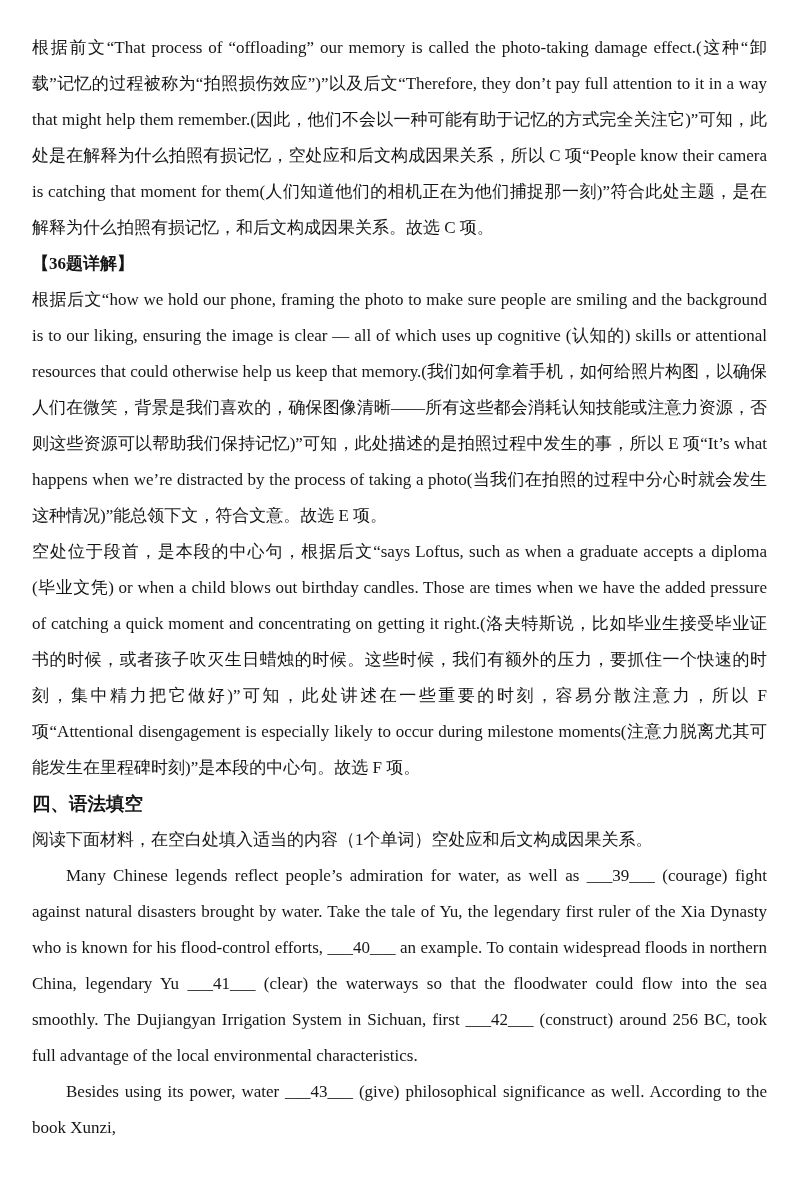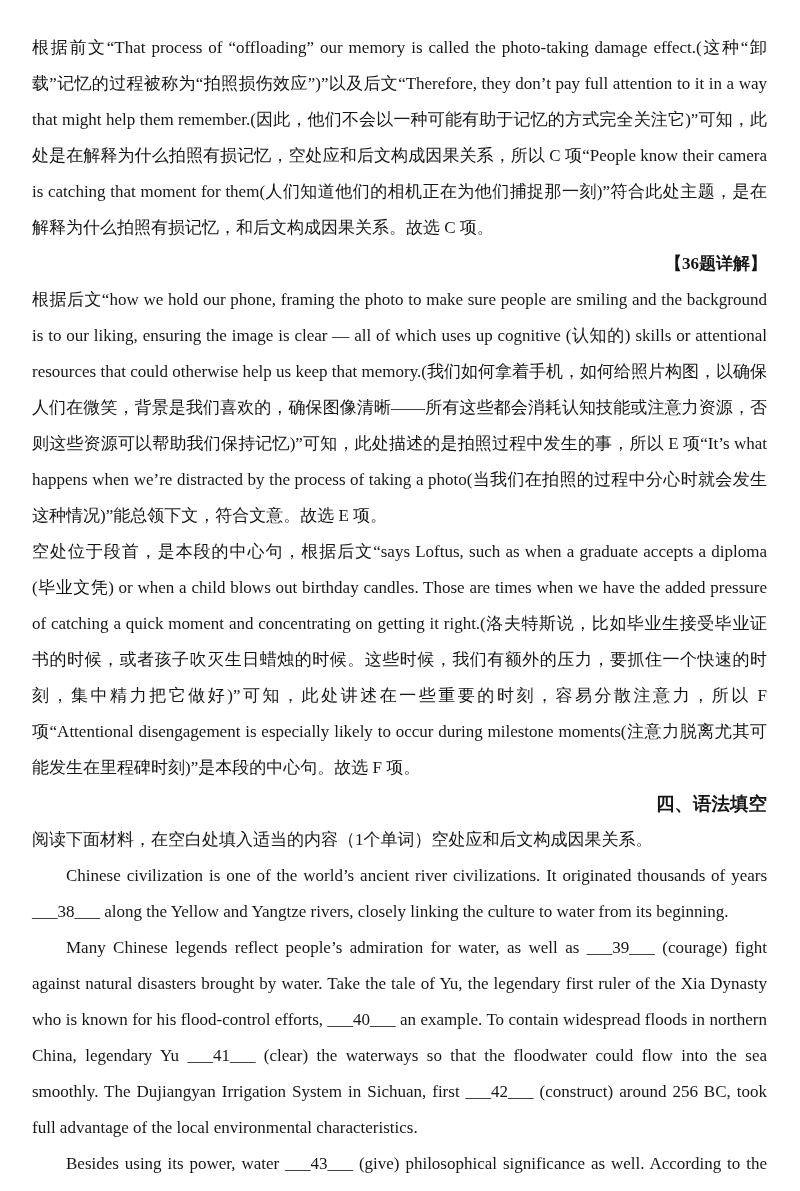--- a/index.html
+++ b/index.html
@@ -23,26 +23,26 @@
     font-size: 17px;
     line-height: 36px;
     text-align: justify;
   }
   .page p {
     margin: 0;
     padding: 0;
   }
   .para-heading {
     font-weight: bold;
-    text-align: right;
+    text-align: left;
   }
   .section-heading {
     font-weight: bold;
     font-size: 18.5px;
-    text-align: right;
+    text-align: left;
   }
   .indent {
     text-indent: 2em;
   }
 </style>
 </head>
 <body>
 
 <div class="page">
 
@@ -52,19 +52,18 @@
 
   <p class="body-para">根据后文“how we hold our phone, framing the photo to make sure people are smiling and the background is to our liking, ensuring the image is clear — all of which uses up cognitive (认知的) skills or attentional resources that could otherwise help us keep that memory.(我们如何拿着手机，如何给照片构图，以确保人们在微笑，背景是我们喜欢的，确保图像清晰——所有这些都会消耗认知技能或注意力资源，否则这些资源可以帮助我们保持记忆)”可知，此处描述的是拍照过程中发生的事，所以 E 项“It’s what happens when we’re distracted by the process of taking a photo(当我们在拍照的过程中分心时就会发生这种情况)”能总领下文，符合文意。故选 E 项。</p>
 
 
   <p class="body-para">空处位于段首，是本段的中心句，根据后文“says Loftus, such as when a graduate accepts a diploma (毕业文凭) or when a child blows out birthday candles. Those are times when we have the added pressure of catching a quick moment and concentrating on getting it right.(洛夫特斯说，比如毕业生接受毕业证书的时候，或者孩子吹灭生日蜡烛的时候。这些时候，我们有额外的压力，要抓住一个快速的时刻，集中精力把它做好)”可知，此处讲述在一些重要的时刻，容易分散注意力，所以 F 项“Attentional disengagement is especially likely to occur during milestone moments(注意力脱离尤其可能发生在里程碑时刻)”是本段的中心句。故选 F 项。</p>
 
   <p class="section-heading">四、语法填空</p>
 
   <p class="body-para">阅读下面材料，在空白处填入适当的内容（1个单词）空处应和后文构成因果关系。</p>
 
-  <p class="body-para indent">Chinese civilization is one of the world’s ancient river civilizations. It originated thousands of years ___38___ along the Yellow and Yangtze rivers, closely linking the culture to water from its beginning.</p>
 
   <p class="body-para indent">Many Chinese legends reflect people’s admiration for water, as well as ___39___ (courage) fight against natural disasters brought by water. Take the tale of Yu, the legendary first ruler of the Xia Dynasty who is known for his flood-control efforts, ___40___ an example. To contain widespread floods in northern China, legendary Yu ___41___ (clear) the waterways so that the floodwater could flow into the sea smoothly. The Dujiangyan Irrigation System in Sichuan, first ___42___ (construct) around 256 BC, took full advantage of the local environmental characteristics.</p>
 
   <p class="body-para indent">Besides using its power, water ___43___ (give) philosophical significance as well. According to the book Xunzi,</p>
 
 </div>
 
 </body></html>

